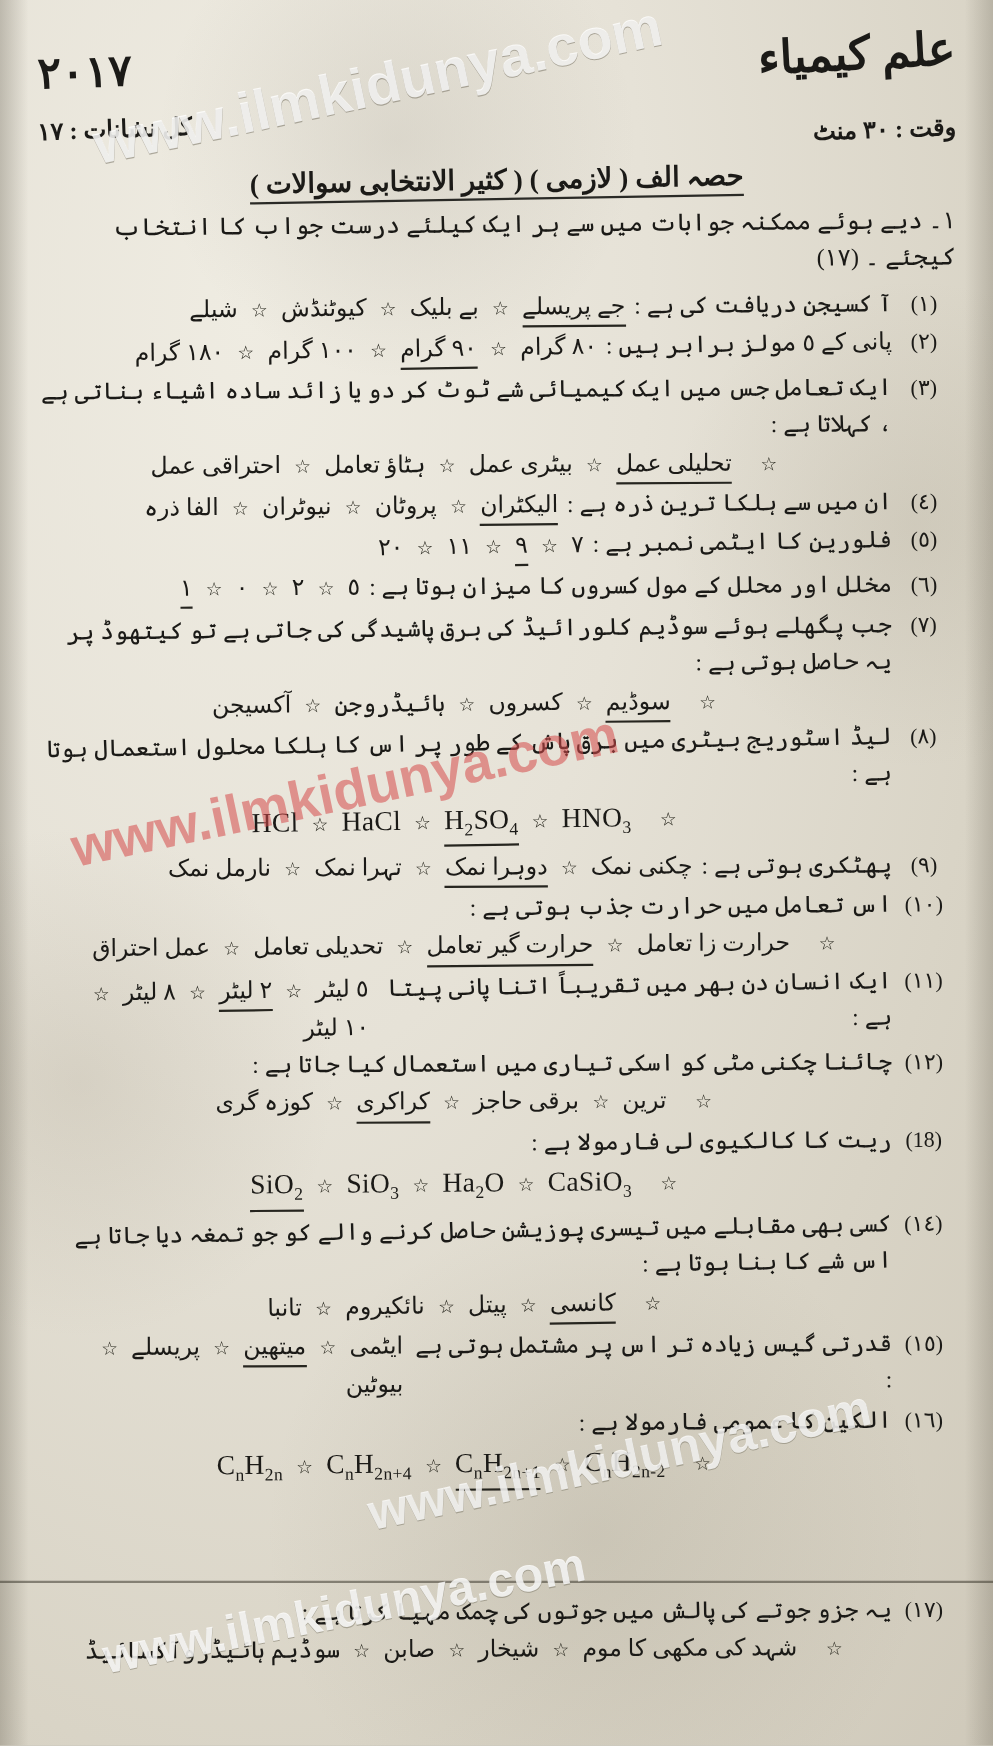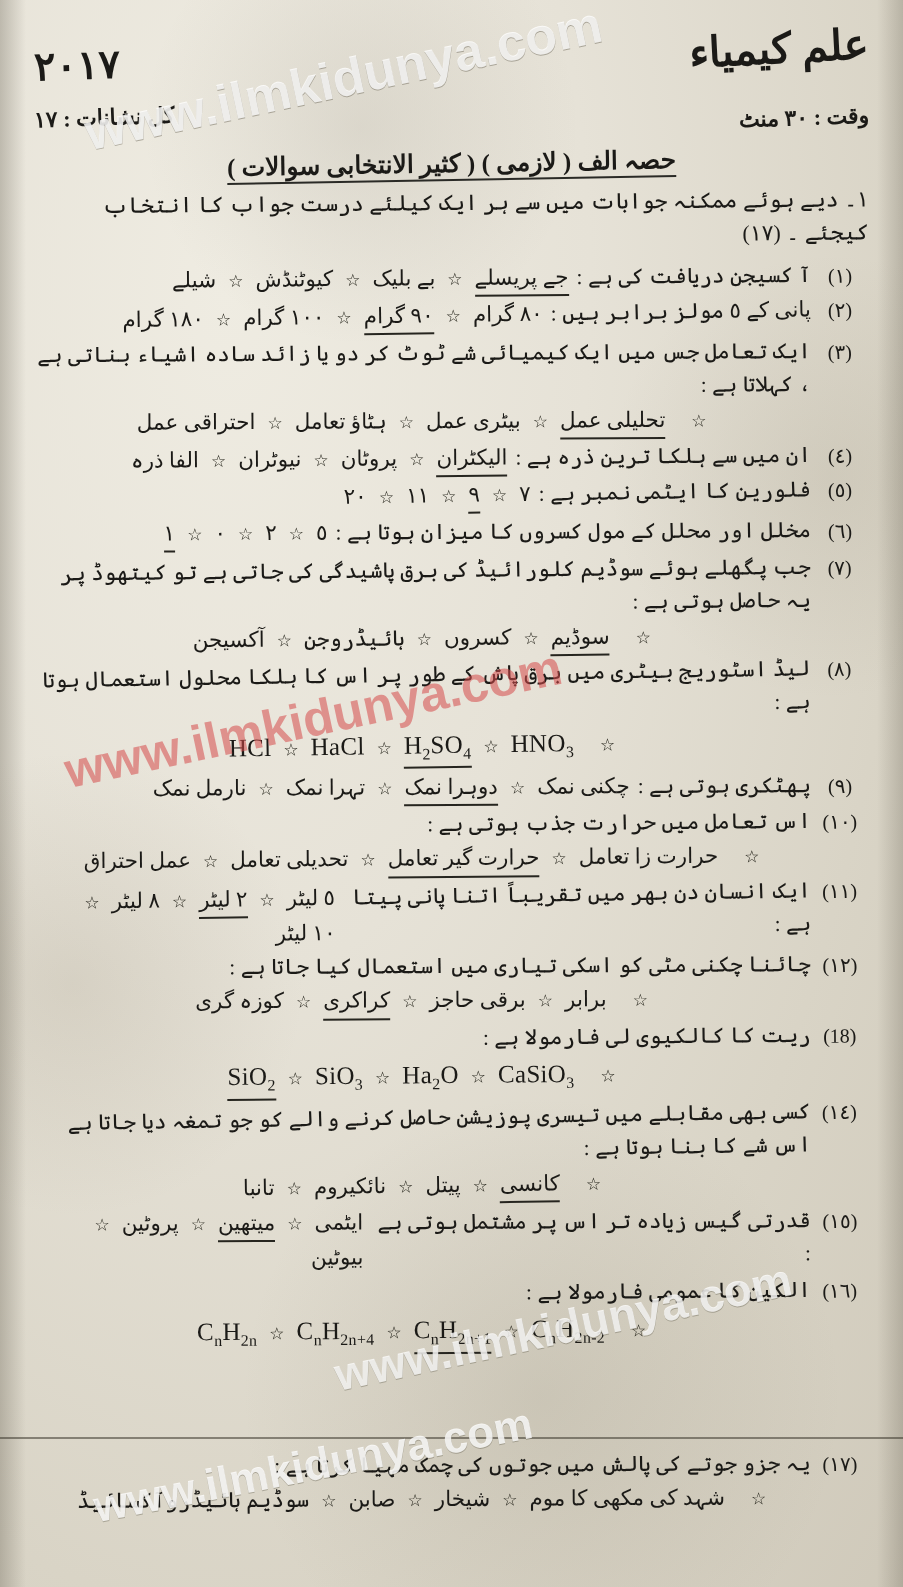--- a/index.html
+++ b/index.html
@@ -400,21 +400,21 @@
               </div>
             </div>
           </div>
         </div>
         <div class="q sk3">
           <div class="qnum">(١٢)</div>
           <div class="qbody">
             <span class="qtext">چائنا چکنی مٹی کو اسکی تیاری میں استعمال کیا جاتا ہے :</span>
             <div class="opts">
               <span class="star lead-star">☆</span>
-              <span class="opt">برابر</span>
+              <span class="opt">ترین</span>
               <span class="star">☆</span>
               <span class="opt">برقی حاجز</span>
               <span class="star">☆</span>
               <span class="opt ans">کراکری</span>
               <span class="star">☆</span>
               <span class="opt">کوزہ گری</span>
             </div>
           </div>
         </div>
         <div class="q sk1">
@@ -452,21 +452,21 @@
         <div class="q sk3">
           <div class="qnum">(١٥)</div>
           <div class="qbody">
             <div style="display: flex; align-items: baseline; gap: 8px;">
               <span class="qtext">قدرتی گیس زیادہ تر اس پر مشتمل ہوتی ہے :</span>
               <div class="opts inline" style="margin-top: 0px;">
                 <span class="opt">ایٹمی</span>
                 <span class="star">☆</span>
                 <span class="opt ans">میتھین</span>
                 <span class="star">☆</span>
-                <span class="opt">پروٹین</span>
+                <span class="opt">پریسلے</span>
                 <span class="star">☆</span>
                 <span class="opt">بیوٹین</span>
               </div>
             </div>
           </div>
         </div>
         <div class="q sk1">
           <div class="qnum">(١٦)</div>
           <div class="qbody">
             <span class="qtext">الکین کا عمومی فارمولا ہے :</span>

